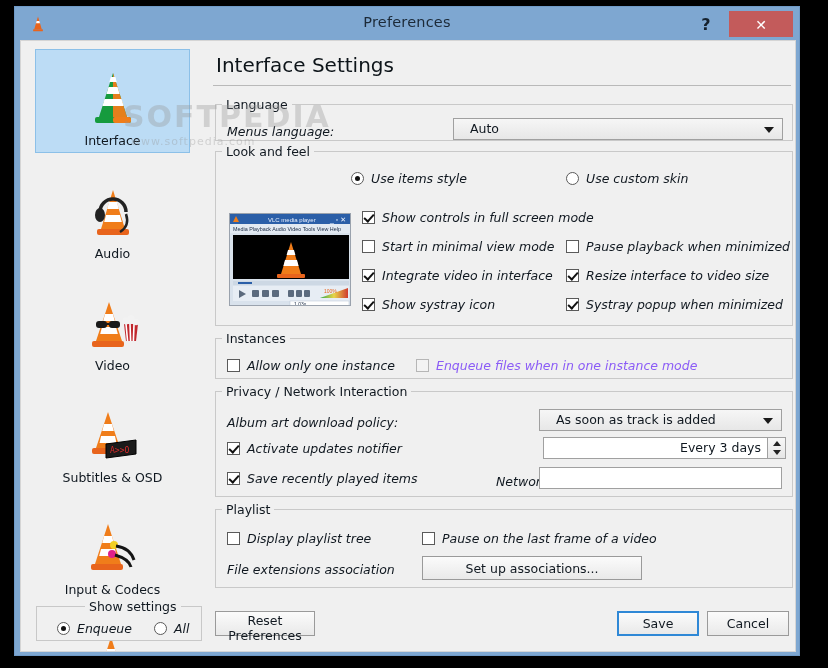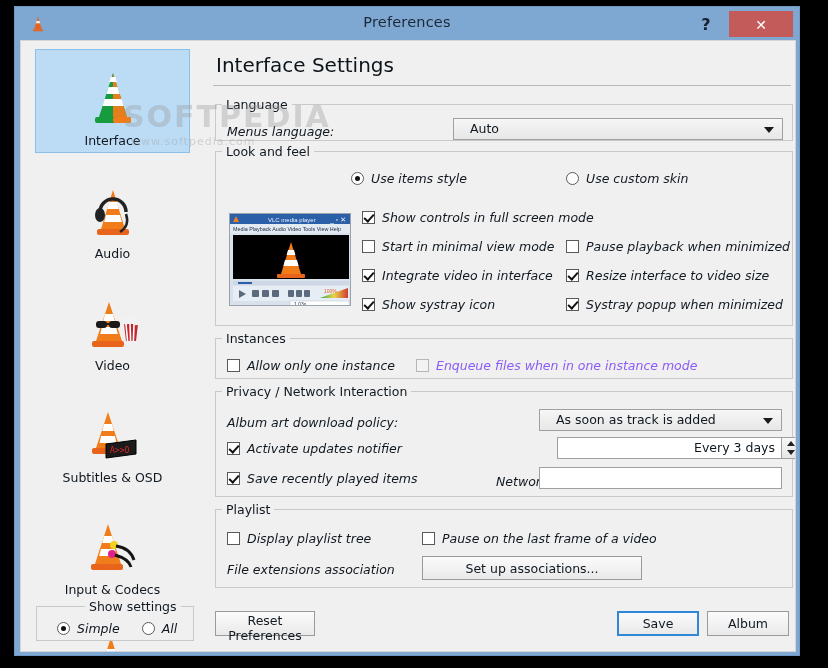--- a/index.html
+++ b/index.html
@@ -427,21 +427,21 @@
           </g>
         </svg>
         <span class="side-label">Hotkeys</span>
       </div>
 
       <fieldset id="show-settings">
         <legend>Show settings</legend>
         <div class="row">
           <label class="ckrow">
             <span class="rd checked"></span>
-            <span class="lbl">Simple</span>
+            <span class="lbl">Enqueue</span>
           </label>
           <label class="ckrow">
             <span class="rd"></span>
             <span class="lbl">All</span>
           </label>
         </div>
       </fieldset>
     </div>
 
     <div id="main">
@@ -558,21 +558,21 @@
         <div class="lbl" style="position:absolute;left:11px;top:16px;">Album art download policy:</div>
         <div class="combo" style="position:absolute;left:323px;top:10px;width:243px;">
           <span>As soon as track is added</span>
           <span class="arrow"></span>
         </div>
 
         <label class="ckrow" style="position:absolute;left:11px;top:42px;">
           <span class="cb checked"></span>
           <span class="lbl">Activate updates notifier</span>
         </label>
-        <div class="spin" style="position:absolute;left:341px;top:38px;width:243px;padding-left:43px;">
+        <div class="spin" style="position:absolute;left:327px;top:38px;width:243px;padding-left:43px;">
           <span class="val">Every 3 days</span>
           <span class="btns">
             <span class="up"></span>
             <span class="dn"></span>
           </span>
         </div>
 
         <label class="ckrow" style="position:absolute;left:11px;top:72px;">
           <span class="cb checked"></span>
           <span class="lbl">Save recently played items</span>
@@ -591,21 +591,21 @@
           <span class="cb"></span>
           <span class="lbl">Pause on the last frame of a video</span>
         </label>
         <div class="lbl" style="position:absolute;left:11px;top:45px;">File extensions association</div>
         <button class="btn" style="position:absolute;left:206px;top:39px;width:220px;height:24px;">Set up associations...</button>
       </fieldset>
 
       <div id="bottombar">
         <button class="btn" id="reset-btn">Reset Preferences</button>
         <button class="btn primary" id="save-btn">Save</button>
-        <button class="btn" id="cancel-btn">Album</button>
+        <button class="btn" id="cancel-btn">Cancel</button>
       </div>
     </div>
   </div>
 
   <div class="wm" id="wm1">SOFTPEDIA</div>
   <div class="wm" id="wm2">www.softpedia.com</div>
  </div>
 </div>
 
 </body></html>

